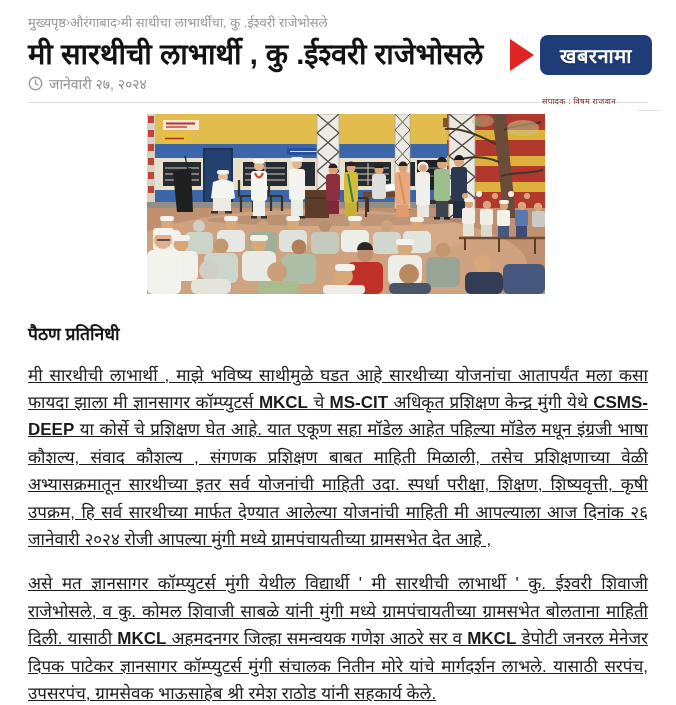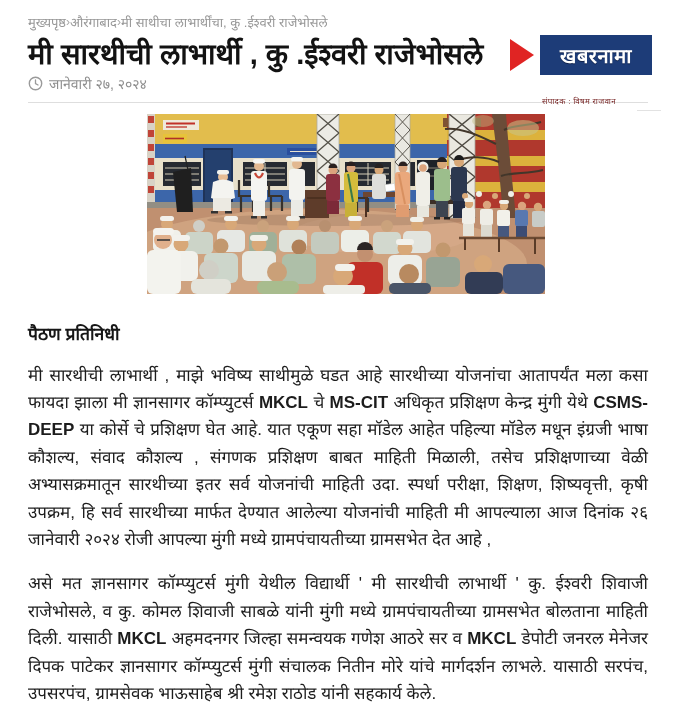--- a/index.html
+++ b/index.html
@@ -26,21 +26,21 @@
   .logo-wrap {
     position:absolute; top:20px; right:24px; width:146px;
     display:flex; flex-direction:column; align-items:center;
   }
   .logo-badge { display:flex; align-items:stretch; height:40px; width:100%; }
   .logo-arrow { width:34px; height:40px; flex:0 0 34px; }
   .logo-box {
     flex:1; background:#1d3c78; color:#ffffff;
     display:flex; align-items:center; justify-content:center;
     font-weight:700; font-size:20px; letter-spacing:0.5px;
-    border-radius:0;
+    border-radius:8px;
     font-family:"Liberation Serif","DejaVu Serif",serif;
     text-shadow:0 1px 0 #10224a;
   }
   .logo-tagline {
     margin-top:20px; font-size:8px; color:#7a2a2a; letter-spacing:0.3px;
   }
   .mini-line { position:absolute; top:95px; right:15px; width:24px; height:1px; background:#e2e2e2; }
 
   
   h1.headline {
@@ -58,21 +58,21 @@
   
   .photo {
     width:398px; height:180px; margin-top:11px; margin-left:119px;
     display:block; background:#cfa27d; overflow:hidden;
   }
 
   
   .byline { margin-top:27px; font-size:17.5px; font-weight:700; color:#161616; }
   .para {
     margin-top:17px; font-size:17px; line-height:27.4px;
-    color:#1c1c1c; text-align:justify;
+    color:#1c1c1c; text-align:justify;text-decoration:underline;
   }
 </style>
 </head>
 <body>
 
 <div class="container">
 
   <nav class="breadcrumb">
     <span class="crumb">मुख्यपृष्ठ</span>
     <span class="sep">›</span>

